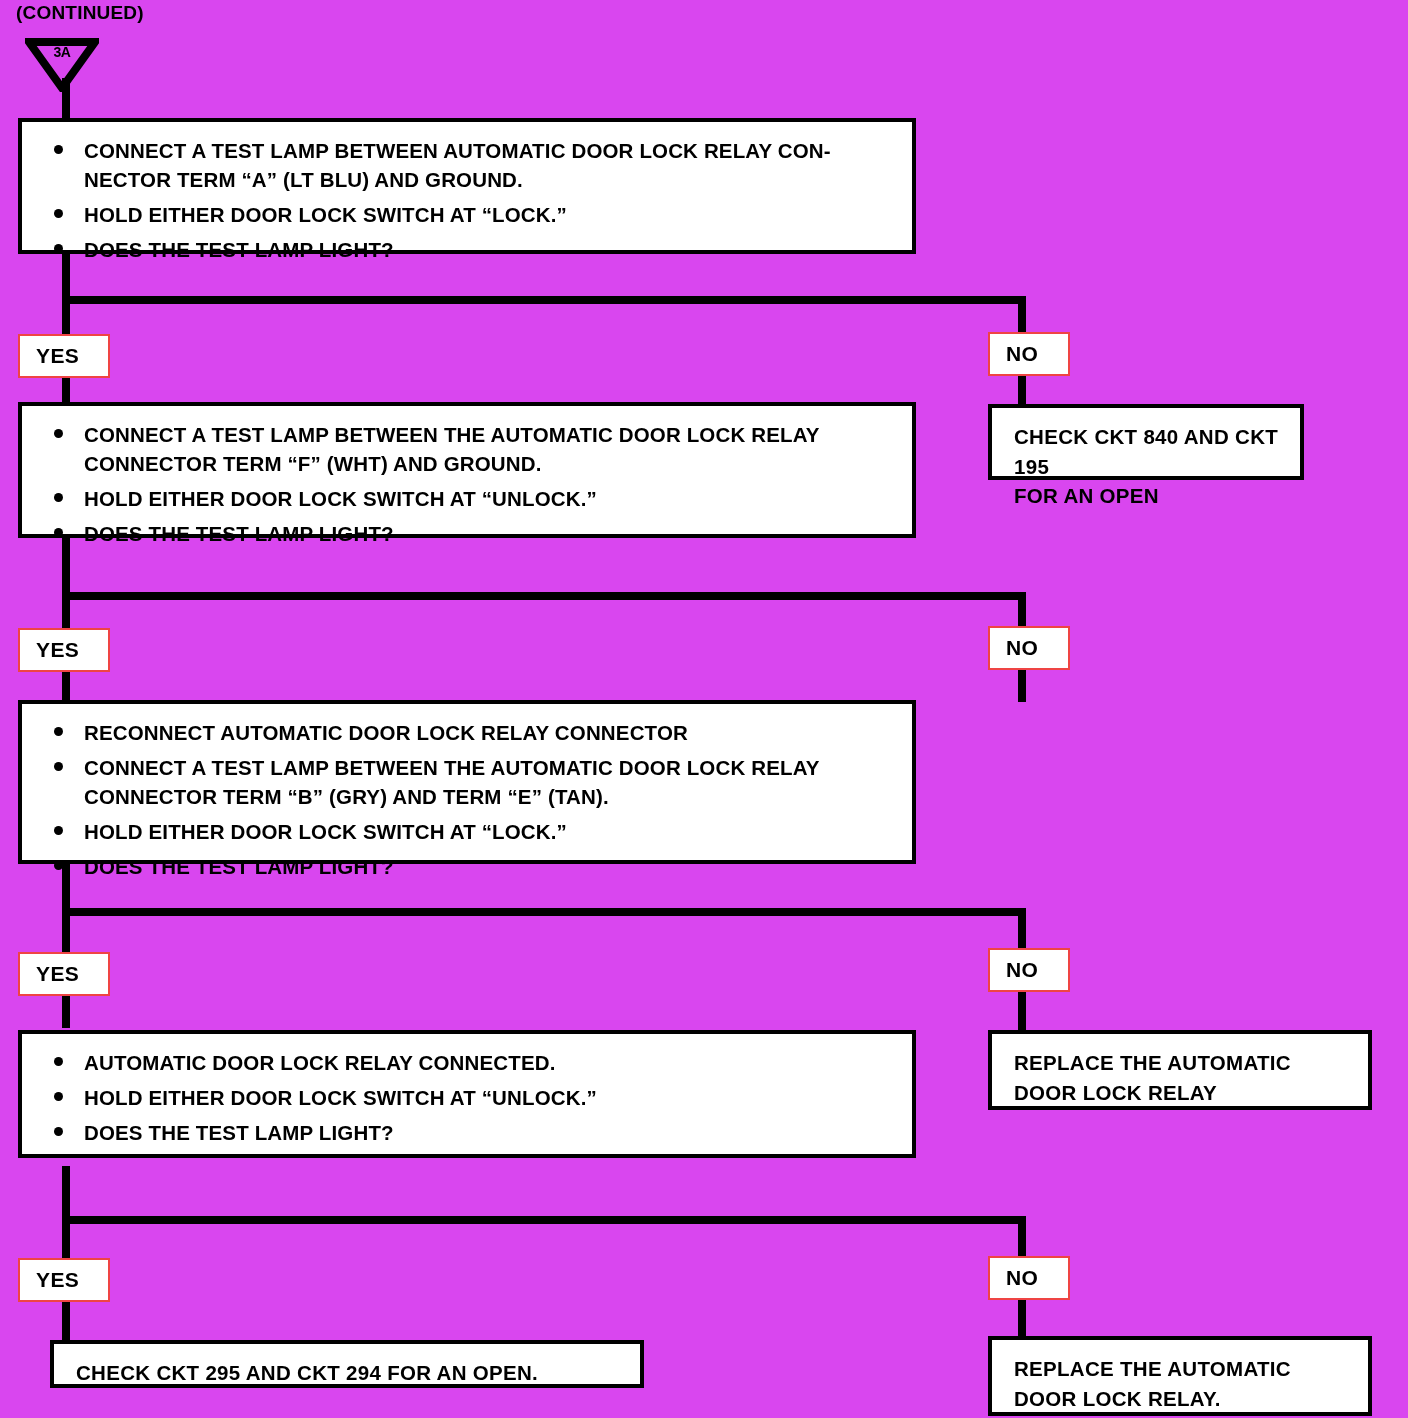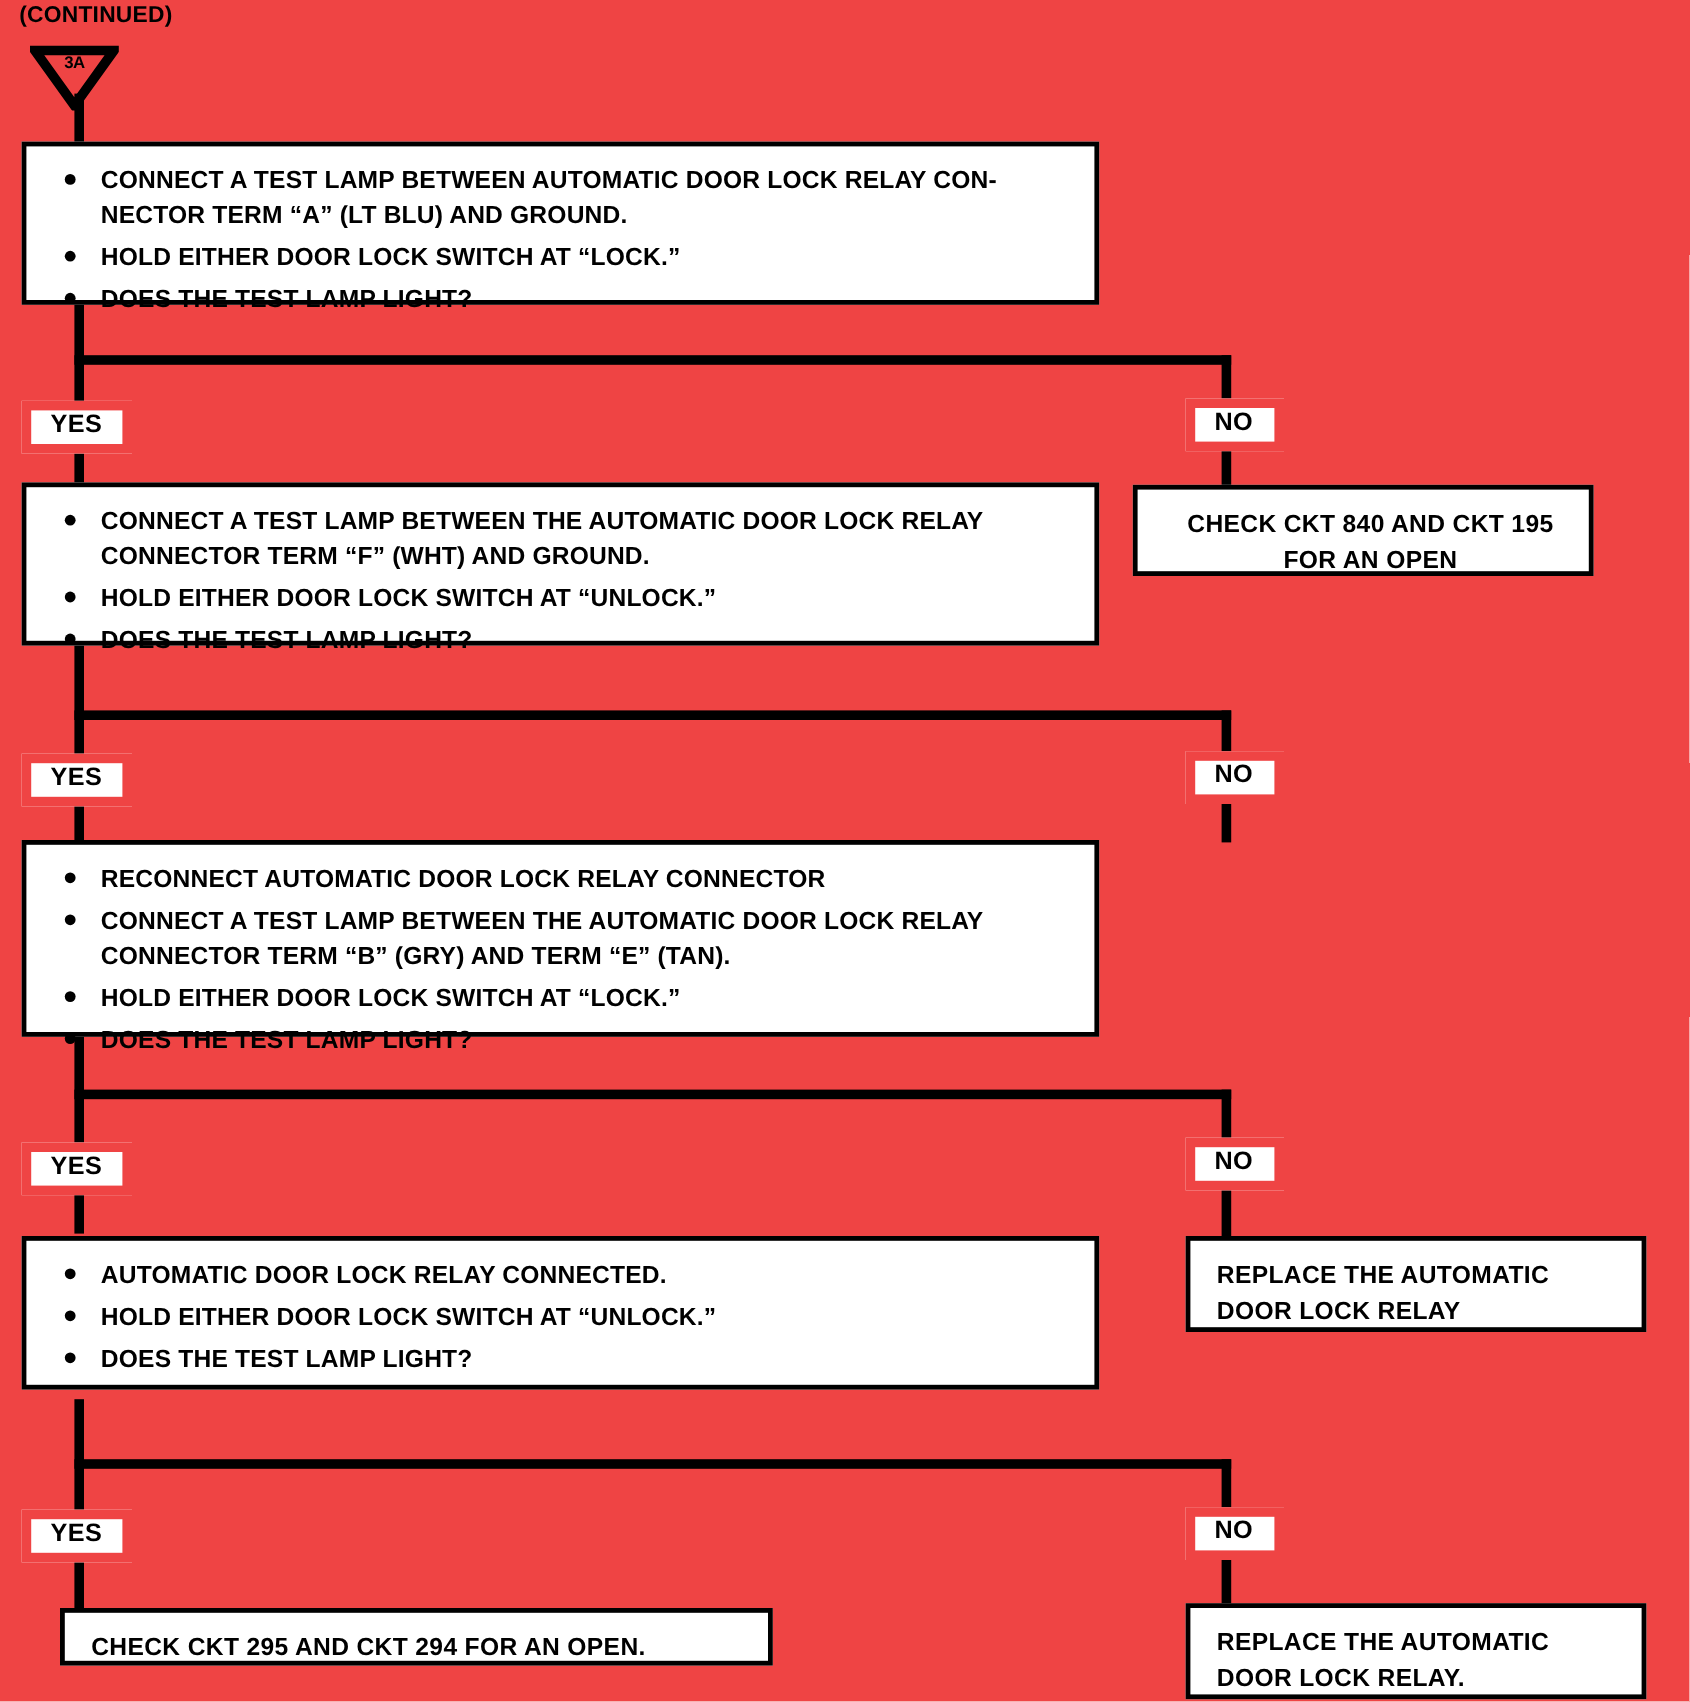--- a/index.html
+++ b/index.html
@@ -4,21 +4,21 @@
 <style>
   html,body{margin:0;padding:0;background:#ffffff;}
   body{
     font-family:"Liberation Sans", sans-serif;
     -webkit-font-smoothing:none;
   }
   #page{
     position:relative;
     width:1408px;
     height:1418px;
-    background:#ef4444;
+    background:#d946ef;
     overflow:hidden;
   }
 
   
   .continued{
     position:absolute;
     left:16px; top:2px;
     font-size:19px;
     font-weight:bold;
     letter-spacing:0.2px;
@@ -53,24 +53,25 @@
     z-index:5;
   }
   .step-box{
     padding:14px 10px 18px 16px;
   }
   .res-box{
     padding:14px 10px 10px 22px;
   }
   .yn-box{
     box-sizing:border-box;
-    border:8px solid #ef4444;
+    border:2px solid #ef4444;
     background:#fff;
     position:absolute;
     display:flex;
+    align-items:center;
     z-index:6;
   }
   .yn-label{
     font-size:21px;
     font-weight:bold;
     letter-spacing:0.4px;
     padding-left:16px;
     color:#000;
   }
 
@@ -146,21 +147,21 @@
   <div class="yn-box" style="left:18px; top:334px; width:92px; height:44px;">
     <span class="yn-label">YES</span>
   </div>
   <div class="yn-box" style="left:988px; top:332px; width:82px; height:44px;">
     <span class="yn-label">NO</span>
   </div>
 
   <div class="vline" style="left:62px; top:374px; height:32px;"></div>
   <div class="vline" style="left:1018px; top:372px; height:34px;"></div>
 
-  <div class="box res-box" style="left:944px; top:404px; width:384px; height:76px;text-align:center;">
+  <div class="box res-box" style="left:988px; top:404px; width:316px; height:76px;">
     <div class="res-text">CHECK CKT 840 AND CKT 195
 FOR AN OPEN</div>
   </div>
 
   <div class="box step-box" style="left:18px; top:402px; width:898px; height:136px;">
     <ul class="bl">
       <li>CONNECT A TEST LAMP BETWEEN THE AUTOMATIC DOOR LOCK RELAY
 CONNECTOR TERM “F” (WHT) AND GROUND.</li>
       <li>HOLD EITHER DOOR LOCK SWITCH AT “UNLOCK.”</li>
       <li>DOES THE TEST LAMP LIGHT?</li>

